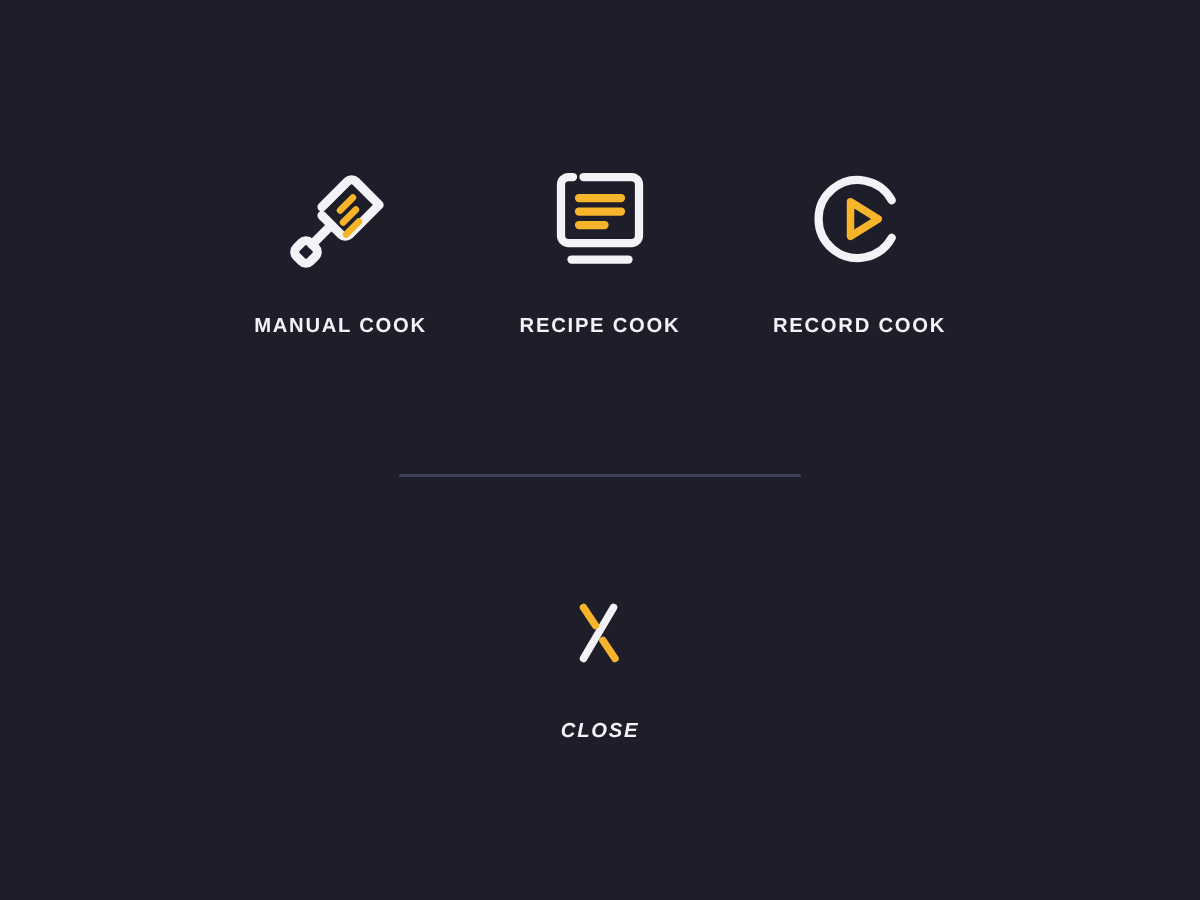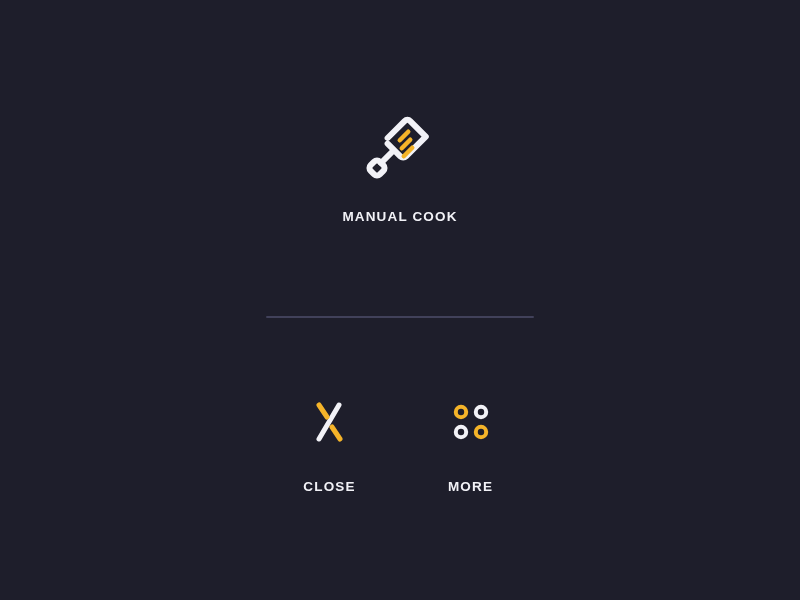--- a/index.html
+++ b/index.html
@@ -54,21 +54,21 @@
   .icon-label {
     margin-top: 24px;
     color: #f2f2f7;
     font-size: 13.5px;
     font-weight: bold;
     letter-spacing: 1.15px;
     text-transform: uppercase;
     white-space: nowrap;
     line-height: 1;
   }
-  #row-bottom .icon-label { margin-top: 26px; }
+  #row-bottom .icon-label { margin-top: 26px; font-style: italic; }
 
   
   #divider {
     position: absolute;
     left: 266px;
     top: 296px;
     width: 268px;
     height: 2px;
     background: #41415a;
     border-radius: 1px;
@@ -96,21 +96,50 @@
           <g stroke="#f5b429" stroke-width="4.5">
             <line x1="36" y1="28" x2="48" y2="28" transform="rotate(-45 42 28)"></line>
             <line x1="38" y1="36" x2="50" y2="36" transform="rotate(-45 44 36)"></line>
             <line x1="40" y1="44" x2="52" y2="44" transform="rotate(-45 46 44)"></line>
           </g>
         </svg>
       </div>
       <div class="icon-label">MANUAL COOK</div>
     </div>
 
+    <div class="icon-cell">
+      <div class="icon-art">
+        <svg width="66" height="68" viewBox="0 0 66 68" fill="none" stroke-linecap="round" stroke-linejoin="round">
 
+          <path d="M22 6 H54 A5 5 0 0 1 59 11 V45 A5 5 0 0 1 54 50 H12
+                   A5 5 0 0 1 7 45 V11 A5 5 0 0 1 12 6 H15" stroke="#f2f2f7" stroke-width="5.5"></path>
+
+          <g stroke="#f5b429" stroke-width="5.5">
+            <line x1="19" y1="20" x2="47" y2="20"></line>
+            <line x1="19" y1="29" x2="47" y2="29"></line>
+            <line x1="19" y1="38" x2="36" y2="38"></line>
+          </g>
+
+          <line x1="14" y1="61" x2="52" y2="61" stroke="#f2f2f7" stroke-width="5.5"></line>
+        </svg>
+      </div>
+      <div class="icon-label">RECIPE COOK</div>
+    </div>
+
+    <div class="icon-cell">
+      <div class="icon-art">
+        <svg width="72" height="72" viewBox="0 0 72 72" fill="none" stroke-linecap="round" stroke-linejoin="round">
+
+          <path d="M57.5 23.5 A26 26 0 1 0 57.5 48.5" stroke="#f2f2f7" stroke-width="5.5"></path>
+
+          <path d="M30 24.5 L48.5 36 L30 47.5 Z" stroke="#f5b429" stroke-width="5"></path>
+        </svg>
+      </div>
+      <div class="icon-label">RECORD COOK</div>
+    </div>
 
 
   </div>
 
   <div id="divider"></div>
 
   <div class="icon-row" id="row-bottom">
 
     <div class="icon-cell">
       <div class="icon-art">
@@ -121,28 +150,17 @@
           <g stroke="#f5b429" stroke-width="5">
             <line x1="18" y1="12" x2="26" y2="24"></line>
             <line x1="31" y1="34" x2="39" y2="46"></line>
           </g>
         </svg>
       </div>
       <div class="icon-label">CLOSE</div>
     </div>
 
 
-    <div class="icon-cell">
-      <div class="icon-art">
-        <svg width="52" height="52" viewBox="0 0 52 52" fill="none" stroke-width="4">
-          <circle cx="16" cy="16" r="5.2" stroke="#f5b429"></circle>
-          <circle cx="36" cy="16" r="5.2" stroke="#f2f2f7"></circle>
-          <circle cx="16" cy="36" r="5.2" stroke="#f2f2f7"></circle>
-          <circle cx="36" cy="36" r="5.2" stroke="#f5b429"></circle>
-        </svg>
-      </div>
-      <div class="icon-label">MORE</div>
-    </div>
 
 
   </div>
 
 </div>
 
 </body></html>

